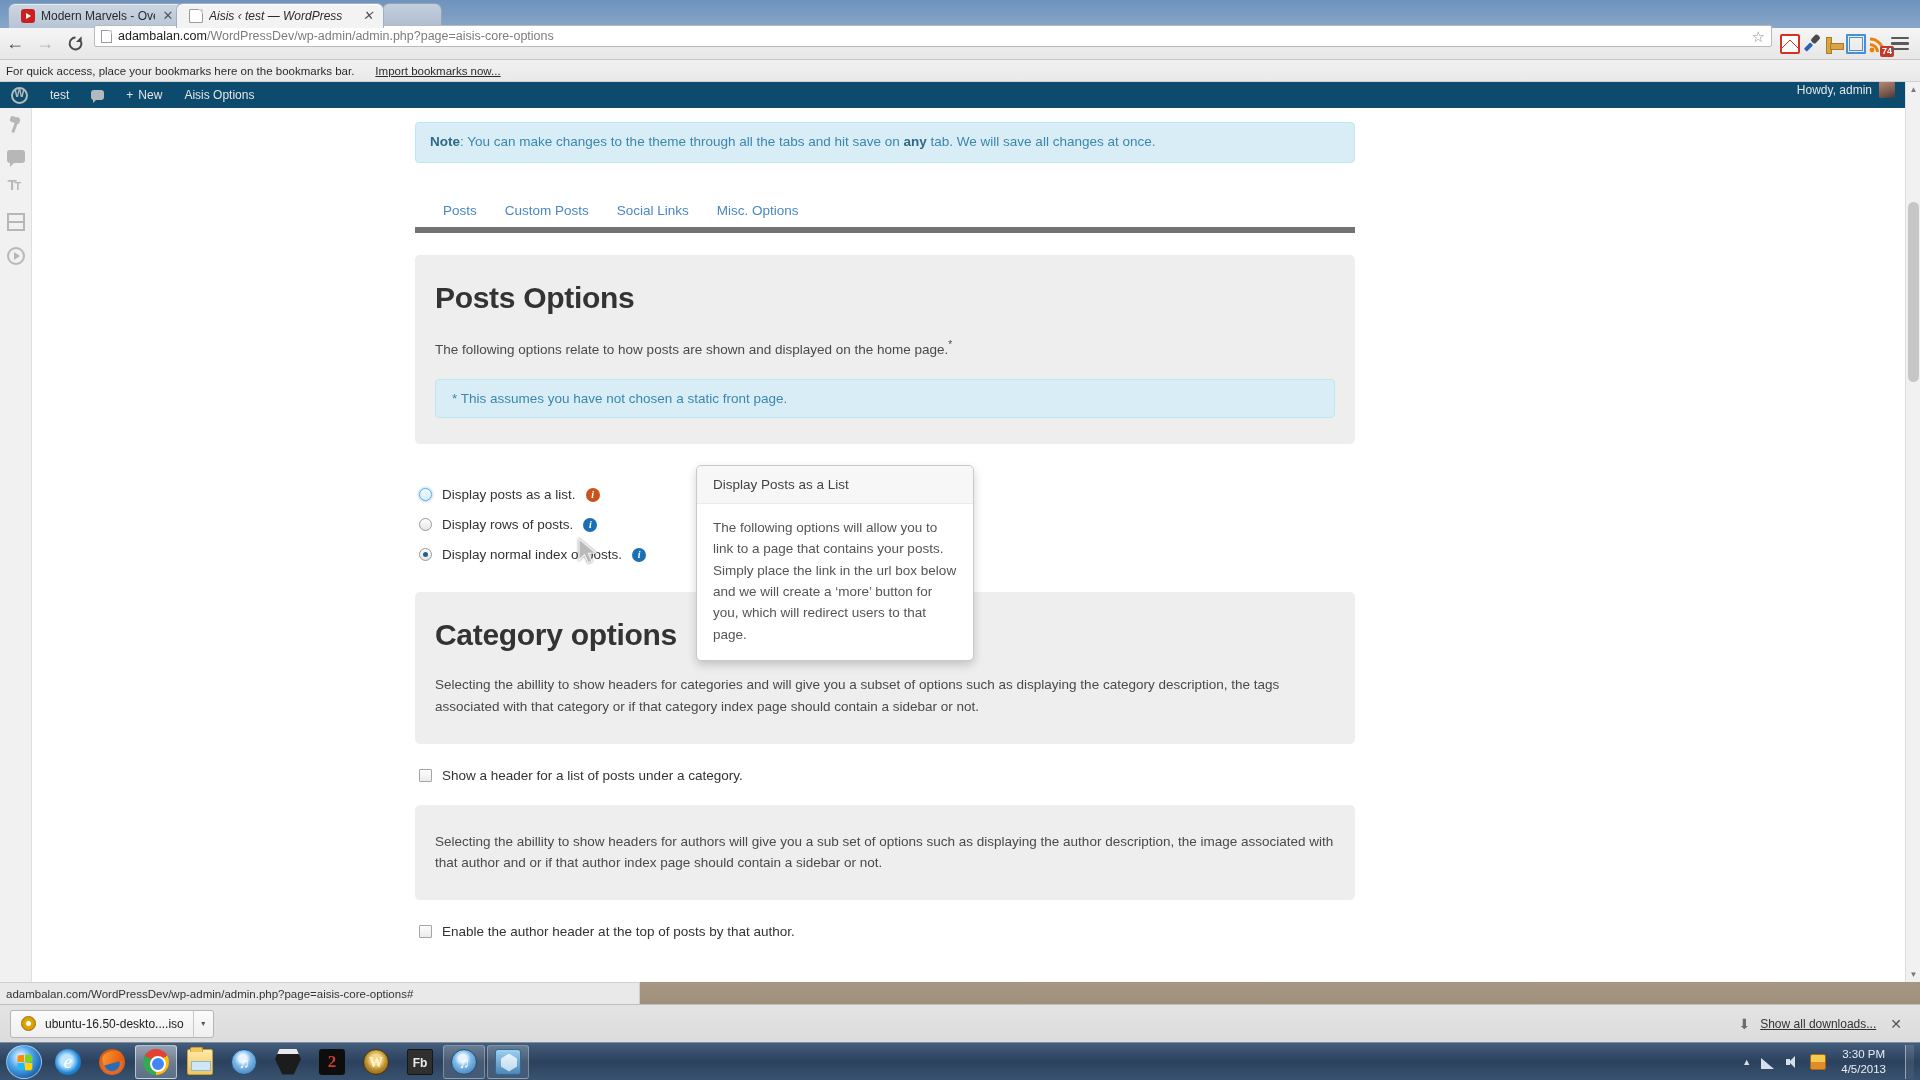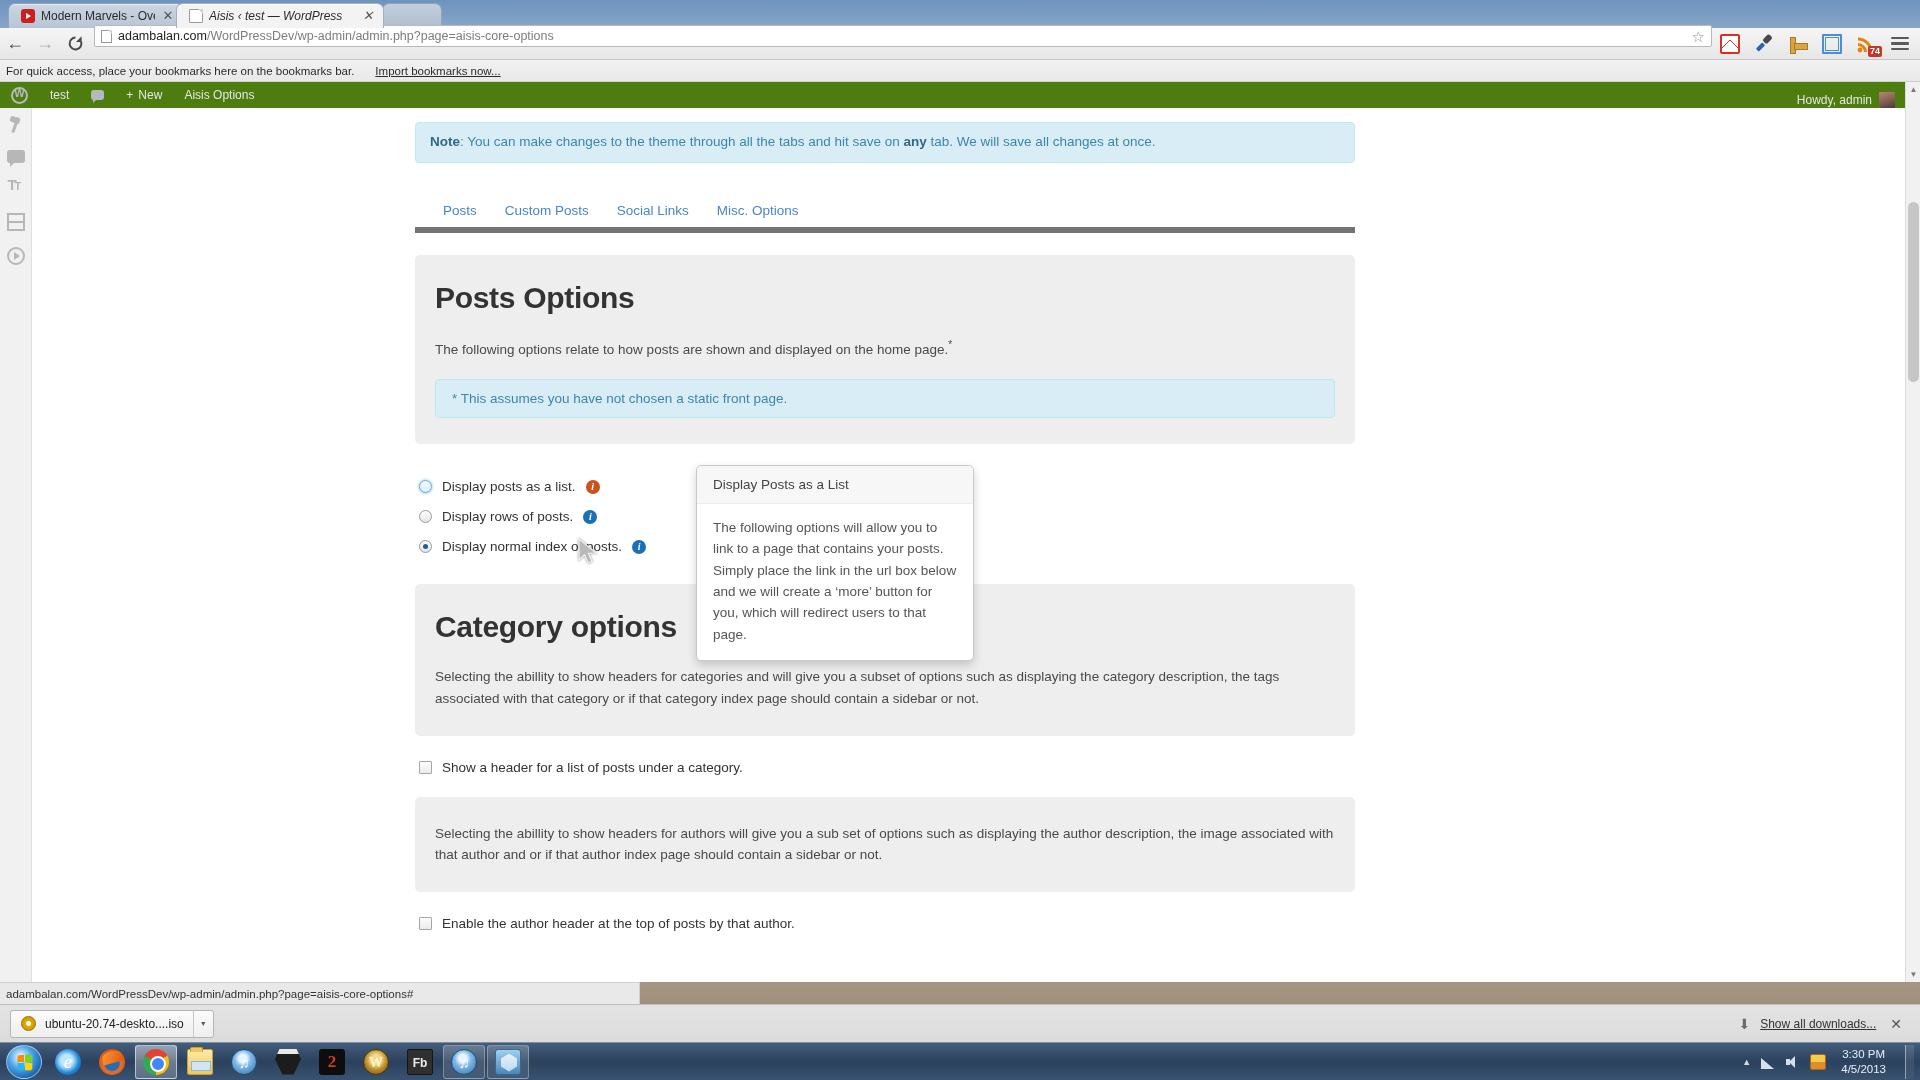--- a/index.html
+++ b/index.html
@@ -102,21 +102,21 @@
     display:flex; align-items:center; padding:0 6px; gap:6px;
   }
   .omni-icon { width:11px; height:13px; background:#fff; border:1px solid #9a9a9a; position:relative; flex:0 0 11px; }
   .omni-icon::before{content:''; position:absolute; right:-1px; top:-1px;
     border-left:4px solid transparent; border-top:4px solid #d4d4d4;}
   .omni-url { font-size:12.5px; color:#222; white-space:nowrap; }
   .omni-url .dim { color:#7d7d7d; }
   .omni-star {
     margin-left:auto; font-size:15px; color:#8d8d8d; cursor:pointer; line-height:1;
   }
-  .tb-icons { display:flex; align-items:center; gap:14px; padding-right:10px; }
+  .tb-icons { display:flex; align-items:center; gap:2px; padding-right:10px; }
   .tb-ico { width:20px; height:20px; position:relative; cursor:pointer; }
   
   .ico-gmail { background:#fff; border:2px solid #d93025; border-radius:2px; }
   .ico-gmail::after{
     content:''; position:absolute; left:0; top:0; width:16px; height:16px;
     background:
       linear-gradient(135deg, transparent 46%, #d93025 47%, #d93025 53%, transparent 54%),
       linear-gradient(45deg, transparent 46%, #d93025 47%, #d93025 53%, transparent 54%);
     background-size: 8px 16px; background-position: 0 0, 8px 0; background-repeat:no-repeat;
   }
@@ -164,22 +164,22 @@
 
   
   .viewport {
     position:absolute; left:0; top:82px; width:1920px; height:900px;
     background:#fff; overflow:hidden;
   }
 
   
   .wpbar {
     position:absolute; left:0; top:0; width:1905px; height:26px;
-    background:#4d7c0f; color:#e5e5e5; font-size:12px;
-    display:flex; align-items:flex-end;
+    background:#0c4a6e; color:#e5e5e5; font-size:12px;
+    display:flex; align-items:flex-start;
   }
   .wpbar-item {
     height:26px; display:flex; align-items:center; padding:0 11px; gap:5px;
     color:#e5e5e5; cursor:pointer; white-space:nowrap;
   }
   .wp-logo {
     width:17px; height:17px; border-radius:50%; border:2px solid #b4b9be;
     position:relative; display:inline-block;
   }
   .wp-logo::after{
@@ -248,21 +248,21 @@
   .panel p {
     font-size:13.5px; color:#4a4a4a; line-height:1.62;
   }
   .panel p sup { font-size:10px; vertical-align:super; }
 
   .alert-info {
     margin-top:18px; background:#d9edf7; border:1px solid #bce8f1; border-radius:4px;
     padding:11px 16px; font-size:13.5px; color:#3a87ad;
   }
 
-  .radio-list { margin-top:28px; padding-left:4px; }
+  .radio-list { margin-top:36px; padding-left:4px; }
   .radio-row {
     display:flex; align-items:center; gap:10px; height:30px; font-size:13.5px; color:#333;
   }
   .radio {
     width:13px; height:13px; border-radius:50%; border:1px solid #9a9a9a;
     background:linear-gradient(180deg,#fefefe,#e6e6e6); flex:0 0 13px; position:relative;
   }
   .radio.hover { border-color:#5ea9dd; box-shadow:0 0 3px rgba(94,169,221,.9); background:linear-gradient(180deg,#f2fafe,#d8eefb); }
   .radio.checked::after{
     content:''; position:absolute; left:3px; top:3px; width:5px; height:5px; border-radius:50%;
@@ -635,21 +635,21 @@
       <div class="arrow-up">▲</div>
       <div class="thumb"></div>
       <div class="arrow-dn">▼</div>
     </div>
 
     <div class="statusbar">adambalan.com/WordPressDev/wp-admin/admin.php?page=aisis-core-options#</div>
 
     <div class="shelf">
       <div class="dl-item">
         <span class="dl-disc"></span>
-        <span>ubuntu-20.74-deskto....iso</span>
+        <span>ubuntu-16.50-deskto....iso</span>
         <span class="dl-caret">▾</span>
       </div>
       <div class="shelf-right">
         <span class="dl-arrow">⬇</span>
         <span class="shelf-link">Show all downloads...</span>
         <span class="shelf-close">✕</span>
       </div>
     </div>
   </div>
 

